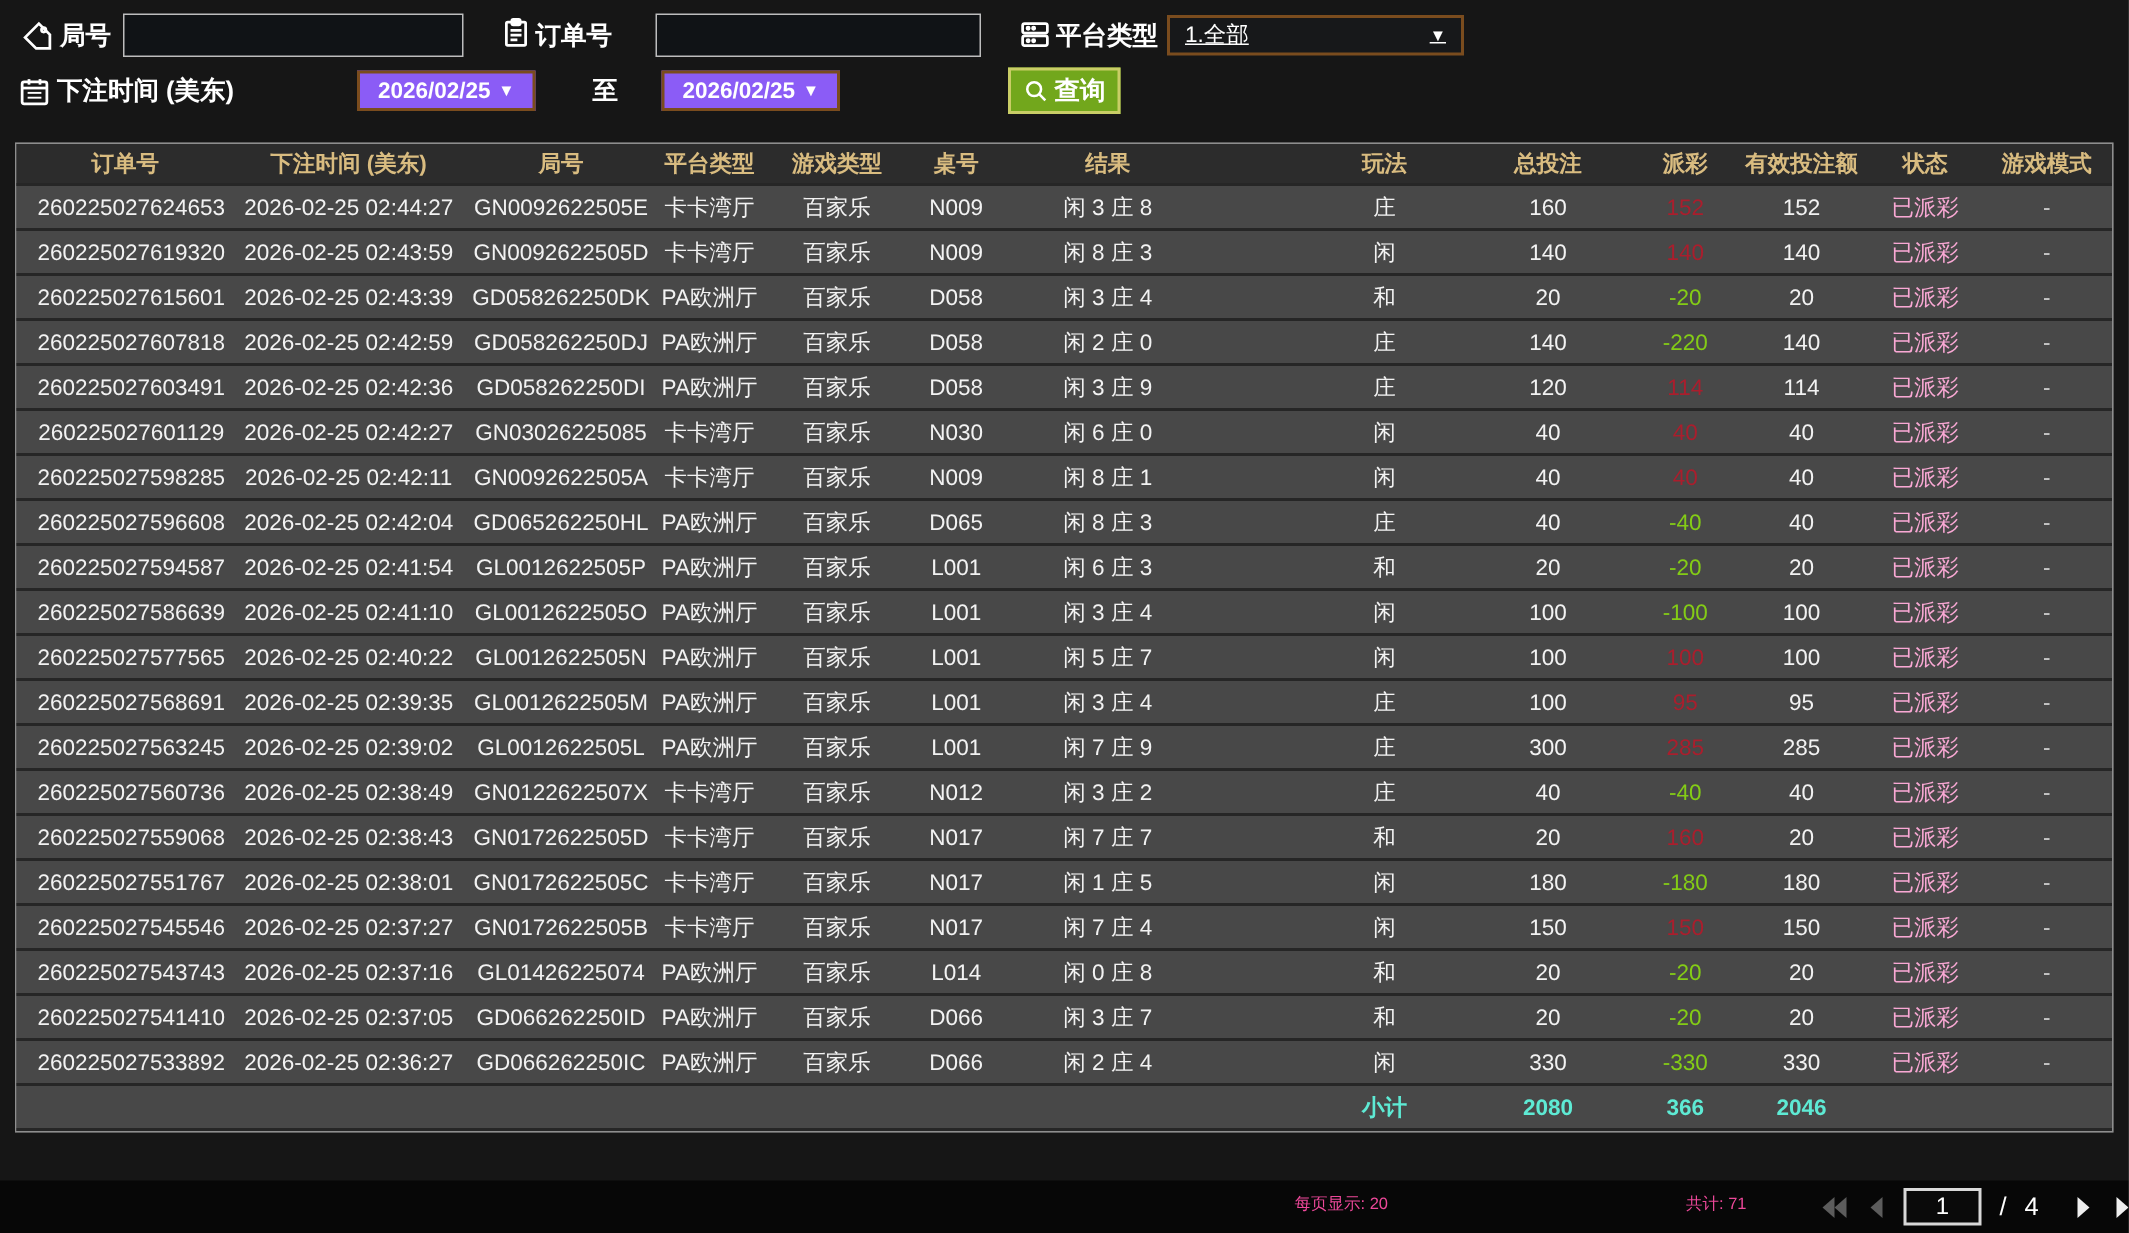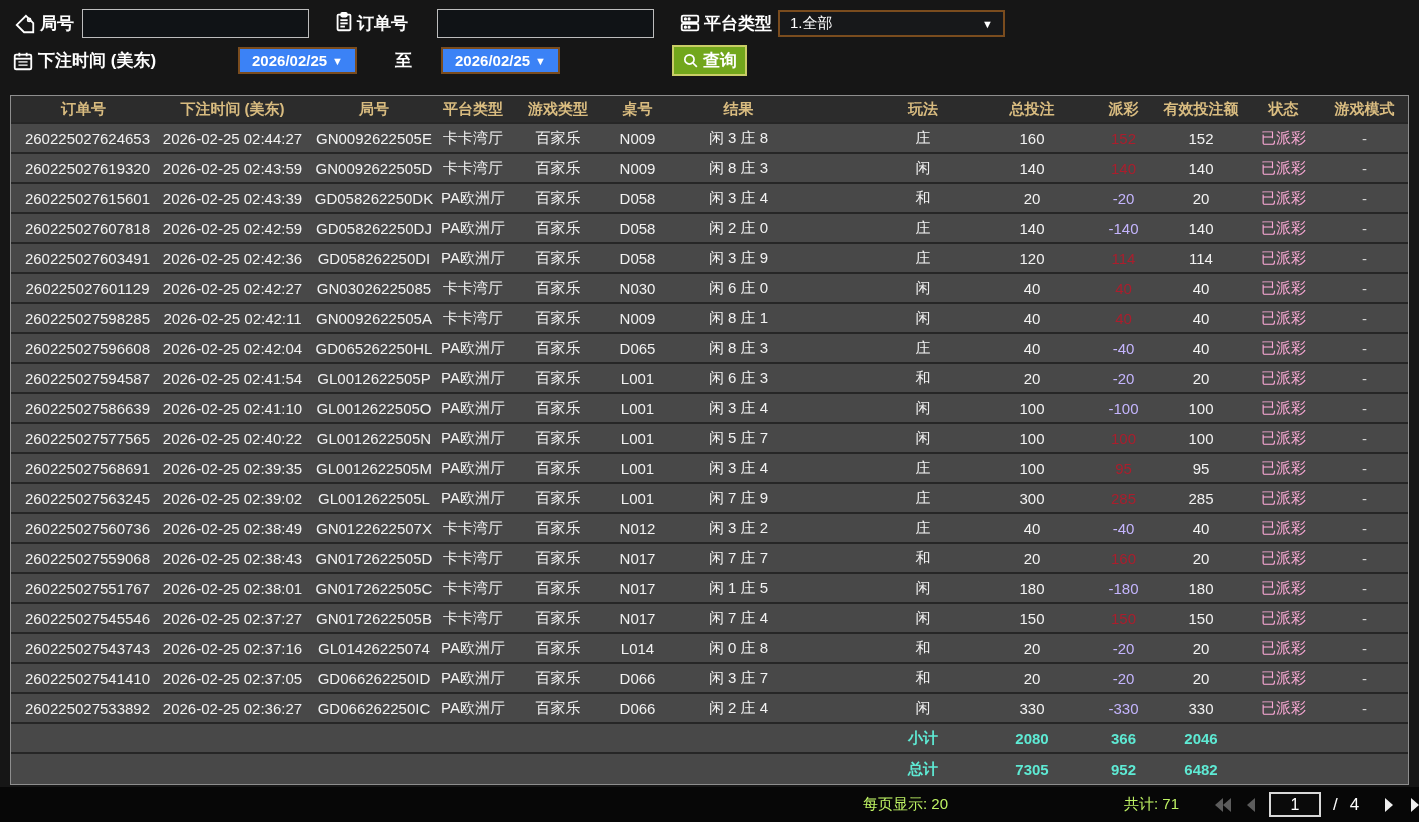--- a/index.html
+++ b/index.html
@@ -19,21 +19,21 @@
   .text-input {
     position:absolute; height:29px; background:#101316;
     border:1px solid #bdbdbd; color:#fff; font-size:15px; padding:0 6px; outline:none;
   }
   .select-box {
     position:absolute; height:27px; background:#17181a; border:2px solid #7a4c1e;
     color:#fff; font-size:15px; display:flex; align-items:center; justify-content:space-between;
     padding:0 10px; cursor:pointer;
   }
   .date-box {
-    position:absolute; height:27px; background:#3b82f6; border:2px solid #7a4c1e;
+    position:absolute; height:27px; background:#8b5cf6; border:2px solid #7a4c1e;
     color:#fff; font-size:15px; font-weight:bold; display:flex; align-items:center;
     justify-content:center; gap:5px; cursor:pointer;
   }
   .caret { font-size:11px; color:#fff; }
   .query-btn {
     position:absolute; height:31px; background:#72a71c; border:2px solid #c9cd66;
     color:#fff; font-size:17px; font-weight:bold; display:flex; align-items:center;
     gap:4px; padding:0 8px; cursor:pointer;justify-content:flex-end;
   }
   
@@ -44,32 +44,32 @@
   .trow {
     display:grid;
     grid-template-columns:145px 153px 130px 68px 102px 57px 145px 62px 100px 118px 65px 90px 75px 87px;
     height:30px; align-items:center; border-bottom:2px solid #262626;
     font-size:15px; color:#f2f2f2; background:#484848;
   }
   .thead { height:28px; background:#2c2c2c; color:#d9bc80; font-weight:bold; }
   .cell { text-align:center; white-space:nowrap; overflow:hidden; }
   .cell.c-order { text-align:center; padding-left:8px; }
   .pos   { color:#aa1e2d; }
-  .neg   { color:#c4b5fd; }
+  .neg   { color:#84cc16; }
   .c-status { color:#f9a8d4; }
   .c-mode   { color:#cfcfcf; }
   .sum  { color:#5eead4; font-weight:bold; }
   .trow.last { border-bottom:none; }
   .play-btn { width:17px; height:17px; border-radius:50%; background:#e01414;
     margin:0 auto; position:relative; cursor:pointer; }
   .play-btn::after { content:''; position:absolute; left:6px; top:4px;
     border-left:7px solid #fff; border-top:4.5px solid transparent; border-bottom:4.5px solid transparent; }
   
   .footer { position:absolute; left:0; top:787px; width:100%; height:35px; background:#070707; }
-  .ftext { position:absolute; top:8px; color:#bef264; font-size:15px; white-space:nowrap; }
+  .ftext { position:absolute; top:8px; color:#ec4899; font-size:11px; white-space:nowrap; }
   .pager { position:absolute; left:1213px; top:5px; display:flex; align-items:center; }
   .pg-ico { width:20px; height:16px; display:flex; align-items:center; justify-content:center; cursor:pointer; }
   .page-input {
     width:52px; height:25px; background:#0a0a0a; border:2px solid #d8d8d8;
     color:#fff; font-size:16px; text-align:center; margin:0 6px 0 8px; outline:none;
   }
   .pg-sep, .pg-total { color:#fff; font-size:17px; margin:0 6px; }
 </style>
 </head>
 <body>
@@ -101,21 +101,21 @@
     <svg viewBox="0 0 24 24" fill="none" stroke="#fff" stroke-width="2">
       <rect x="3" y="4" width="18" height="7" rx="1.5"></rect>
       <rect x="3" y="13" width="18" height="7" rx="1.5"></rect>
       <circle cx="7" cy="7.5" r="0.8" fill="#fff"></circle>
         <circle cx="11" cy="7.5" r="0.8" fill="#fff"></circle>
       <circle cx="7" cy="16.5" r="0.8" fill="#fff"></circle>
         <circle cx="11" cy="16.5" r="0.8" fill="#fff"></circle>
     </svg>
   </span>
   <span class="flabel" style="left:704px; top:9px;">平台类型</span>
-  <div class="select-box" style="left:778px; top:10px; width:227px;">
+  <div class="select-box" style="left:778px; top:10px; width:198px;text-decoration:underline;">
     <span>1.全部</span>
     <span class="caret">▼</span>
   </div>
 
   <span class="ficon" style="left:12px; top:50px;">
     <svg viewBox="0 0 24 24" fill="none" stroke="#fff" stroke-width="2">
       <rect x="3" y="5" width="18" height="16" rx="1.5"></rect>
       <line x1="3" y1="9.5" x2="21" y2="9.5"></line>
       <line x1="8" y1="3" x2="8" y2="7"></line>
         <line x1="16" y1="3" x2="16" y2="7"></line>
@@ -220,21 +220,21 @@
     <div class="cell c-order">260225027607818</div>
     <div class="cell">2026-02-25 02:42:59</div>
     <div class="cell">GD058262250DJ</div>
     <div class="cell">PA欧洲厅</div>
     <div class="cell">百家乐</div>
     <div class="cell">D058</div>
     <div class="cell">闲 2 庄 0</div>
     <div class="cell"><span class="play-btn"></span></div>
     <div class="cell">庄</div>
     <div class="cell">140</div>
-    <div class="cell payout neg">-140</div>
+    <div class="cell payout neg">-220</div>
     <div class="cell">140</div>
     <div class="cell c-status">已派彩</div>
     <div class="cell c-mode">-</div>
   </div>
 
   <div class="trow">
     <div class="cell c-order">260225027603491</div>
     <div class="cell">2026-02-25 02:42:36</div>
     <div class="cell">GD058262250DI</div>
     <div class="cell">PA欧洲厅</div>
@@ -512,36 +512,20 @@
       <div class="cell"></div>
       <div class="cell"></div>
     <div class="cell"></div>
       <div class="cell"></div>
       <div class="cell"></div>
       <div class="cell"></div>
     <div class="cell sum">小计</div>
     <div class="cell sum">2080</div>
     <div class="cell sum">366</div>
     <div class="cell sum">2046</div>
-    <div class="cell"></div>
-      <div class="cell"></div>
-  </div>
-  <div class="trow last">
-    <div class="cell"></div>
-      <div class="cell"></div>
-      <div class="cell"></div>
-      <div class="cell"></div>
-    <div class="cell"></div>
-      <div class="cell"></div>
-      <div class="cell"></div>
-      <div class="cell"></div>
-    <div class="cell sum">总计</div>
-    <div class="cell sum">7305</div>
-    <div class="cell sum">952</div>
-    <div class="cell sum">6482</div>
     <div class="cell"></div>
       <div class="cell"></div>
   </div>
 </div>
 
 <div class="footer">
   <span class="ftext" style="left:863px;">每页显示: 20</span>
   <span class="ftext" style="left:1124px;">共计: 71</span>
   <div class="pager">
     <span class="pg-ico">

